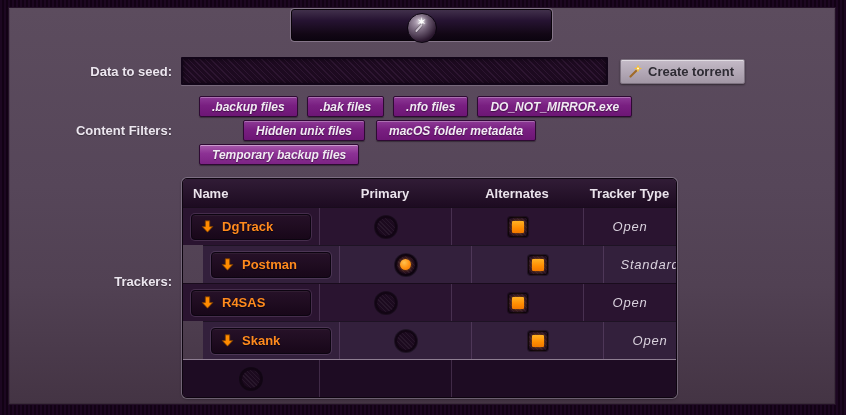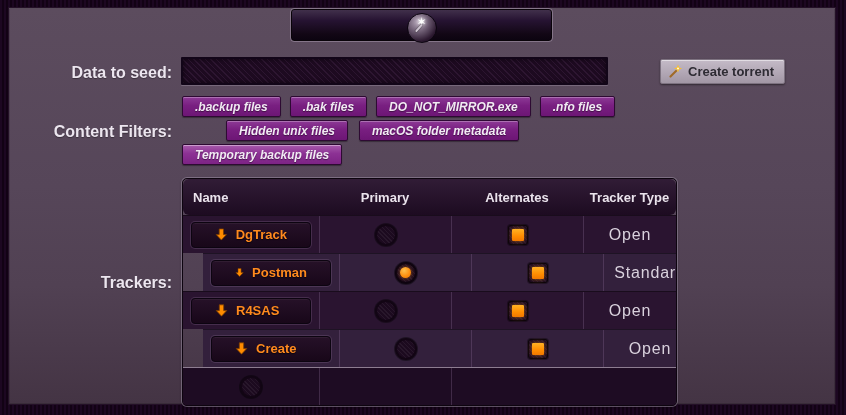--- a/index.html
+++ b/index.html
@@ -28,68 +28,68 @@
     background:radial-gradient(circle at 36% 28%,#b9aabd 0%,#6d5c72 38%,#2c1930 72%,#120715 100%);
     border:1px solid #0c0510;box-sizing:border-box;z-index:6;
   }
   .sparkle{position:absolute;left:9px;top:2px;color:#ffffff;font-size:12px;line-height:12px;
     text-shadow:0 0 3px #fff,0 0 5px rgba(255,255,255,.8);}
   .wand-stick{position:absolute;left:6px;top:13px;width:10px;height:2px;background:#cfc4d2;
     transform:rotate(-48deg);border-radius:1px;box-shadow:0 0 1px #000;}
   
   .flabel{
     position:absolute;left:0;width:172px;text-align:right;color:#ece6ef;font-weight:bold;
-    font-size:16px;text-shadow:0 1px 1px rgba(0,0,0,0.35);z-index:3;
+    font-size:13px;text-shadow:0 1px 1px rgba(0,0,0,0.35);z-index:3;
   }
   
   .seed-input{
     position:absolute;left:181px;top:57px;width:427px;height:28px;box-sizing:border-box;z-index:3;
     background-color:#1d0a20;
     background-image:repeating-linear-gradient(45deg,rgba(140,90,150,0.14) 0 1px,transparent 1px 4px);
     border:2px solid #120518;border-radius:1px;color:#e8e0ea;font-size:13px;padding:0 8px;
     box-shadow:0 1px 0 rgba(190,175,195,0.3), inset 0 0 4px rgba(0,0,0,0.6);outline:none;
   }
   .create-btn{
     position:absolute;left:620px;top:59px;height:25px;z-index:3;display:inline-flex;align-items:center;gap:5px;
     padding:0 10px 0 7px;background:linear-gradient(180deg,#c4bac7 0%,#b2a7b5 55%,#a297a5 100%);
     border:1px solid #7d7280;border-radius:2px;color:#2e2b33;font-weight:bold;font-size:13px;
     font-family:"Liberation Sans","DejaVu Sans",sans-serif;
-    box-shadow:0 1px 2px rgba(0,0,0,0.45), inset 0 1px 0 rgba(255,255,255,0.5);cursor:pointer;margin-left:40px;
-  }
-  
-  .chip-row{position:absolute;left:182px;display:flex;gap:9px;z-index:3;}
+    box-shadow:0 1px 2px rgba(0,0,0,0.45), inset 0 1px 0 rgba(255,255,255,0.5);cursor:pointer;
+  }
+  
+  .chip-row{position:absolute;left:199px;display:flex;gap:9px;z-index:3;}
   .chip{
     display:inline-flex;align-items:center;height:21px;box-sizing:border-box;padding:0 12px;
     background:linear-gradient(180deg,#8d3a96 0%,#791f81 45%,#6d1675 100%);
     border:1px solid #2e0a33;border-radius:2px;color:#f2eaf4;font-size:12px;font-weight:bold;font-style:italic;
     text-shadow:0 1px 1px rgba(0,0,0,0.45);
     box-shadow:inset 0 1px 0 rgba(255,255,255,0.28), 0 1px 1px rgba(0,0,0,0.35);cursor:pointer;white-space:nowrap;
   }
   .chip.hl{background:linear-gradient(180deg,#a85bac 0%,#8c3194 45%,#7d2385 100%);
     box-shadow:inset 0 1px 0 rgba(255,255,255,0.4), 0 1px 1px rgba(0,0,0,0.35);}
   
   .ttable{
     position:absolute;left:182px;top:178px;width:493px;z-index:3;border:1px solid #0d040f;border-radius:5px;
     overflow:hidden;box-shadow:0 0 0 1px rgba(170,155,178,0.5), 0 1px 3px rgba(0,0,0,0.5);
   }
   .tr{display:grid;grid-template-columns:136px 132px 132px 93px;align-items:center;}
-  .tr.head{height:36px;background:linear-gradient(180deg,#311c36 0%,#1d0b21 100%);
-    color:#eae3ec;font-weight:bold;font-size:13px;border-radius:6px;}
+  .tr.head{height:28px;background:linear-gradient(180deg,#311c36 0%,#1d0b21 100%);
+    color:#eae3ec;font-weight:bold;font-size:13px;}
   .tr.body{height:37px;border-top:1px solid rgba(0,0,0,0.4);}
   .tr.odd{background:#2a1430;}
   .tr.even{background:#33203c;margin-left:20px;}
   .tr.none-row{background:#1e0c23;border-top:1px solid #8d7d91;}
   .td{height:100%;display:flex;align-items:center;justify-content:center;box-sizing:border-box;}
   .tr.body .td + .td{border-left:1px solid rgba(130,100,140,0.35);}
   .td.name{justify-content:flex-start;padding-left:8px;}
   .tr.head .td.name{justify-content:flex-start;padding-left:10px;}
-  .type-txt{color:#d9d1dd;font-size:16px;letter-spacing:0.8px;}
+  .type-txt{color:#d9d1dd;font-size:13px;letter-spacing:0.8px;font-style:italic;}
   .none-txt{color:#ded6e2;font-size:13px;font-style:italic;letter-spacing:0.8px;width:100%;text-align:center;}
   .tracker-btn{
-    display:inline-flex;align-items:center;gap:8px;width:120px;height:26px;box-sizing:border-box;padding:0 23px;
+    display:inline-flex;align-items:center;gap:8px;width:120px;height:26px;box-sizing:border-box;padding:0 9px;
     background:linear-gradient(180deg,#261128 0%,#180719 100%);
     border:1px solid #0c0410;border-radius:4px;cursor:pointer;
     box-shadow:0 0 0 1px rgba(150,120,160,0.25), inset 0 1px 0 rgba(255,255,255,0.05);
     color:#ff8a1e;font-weight:bold;font-size:13px;font-family:"Liberation Sans","DejaVu Sans",sans-serif;
     text-shadow:0 1px 1px rgba(0,0,0,0.6);
     text-align:right;
   }
   .radio{
     width:22px;height:22px;border-radius:50%;box-sizing:border-box;position:relative;cursor:pointer;
     background-color:#1c0a1f;
@@ -135,22 +135,22 @@
       <line x1="2.5" y1="12.5" x2="8" y2="7" stroke="#a06a28" stroke-width="2.2" stroke-linecap="round"></line>
       <path d="M10 0.5 L11.1 3.4 L14 4.5 L11.1 5.6 L10 8.5 L8.9 5.6 L6 4.5 L8.9 3.4 Z" fill="#ffc020"></path>
       <circle cx="10" cy="4.5" r="1.1" fill="#fff6d0"></circle>
     </svg>
     <span>Create torrent</span>
   </button>
 
   <div class="chip-row" style="top:96px;">
     <span class="chip">.backup files</span>
     <span class="chip">.bak files</span>
+    <span class="chip">.nfo files</span>
     <span class="chip">DO_NOT_MIRROR.exe</span>
-    <span class="chip">.nfo files</span>
   </div>
   <div class="flabel" style="top:123px;">Content Filters:</div>
   <div class="chip-row" style="top:120px;gap:11px;padding-left:44px;">
     <span class="chip">Hidden unix files</span>
     <span class="chip">macOS folder metadata</span>
   </div>
   <div class="chip-row" style="top:144px;">
     <span class="chip hl">Temporary backup files</span>
   </div>
 
@@ -223,21 +223,21 @@
           <span class="type-txt">Open</span>
         </div>
     </div>
 
     <div class="tr body even">
       <div class="td name">
         <span class="tracker-btn">
           <svg width="13" height="13" viewBox="0 0 13 13">
             <path d="M6.5 12.2 L1.2 6.6 H4.3 V0.8 H8.7 V6.6 H11.8 Z" fill="#ff8c00" stroke="#7a3c00" stroke-width="0.8"></path>
           </svg>
-          <span>Create</span>
+          <span>Skank</span>
         </span>
       </div>
       <div class="td">
           <span class="radio"></span>
         </div>
       <div class="td">
           <span class="cb on"></span>
         </div>
       <div class="td">
           <span class="type-txt">Open</span>

